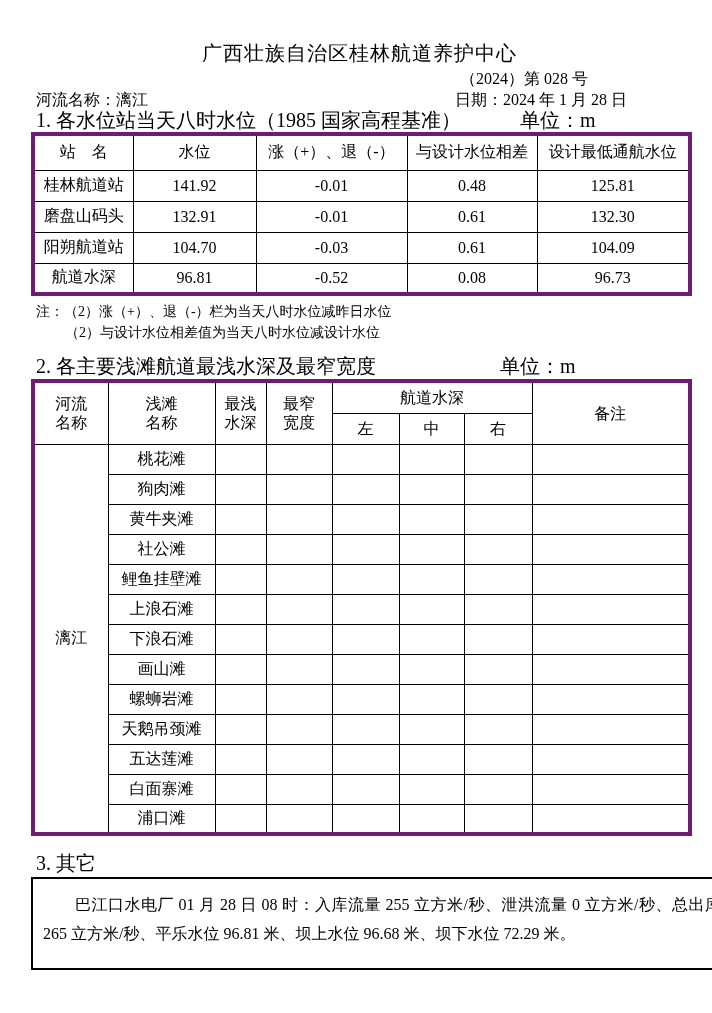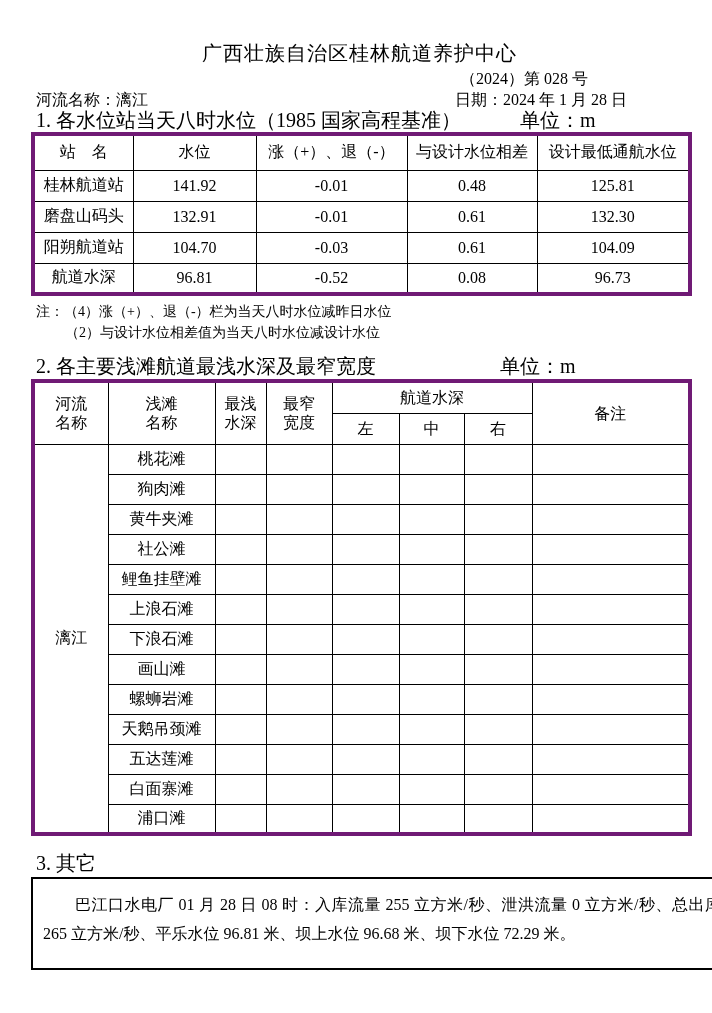--- a/index.html
+++ b/index.html
@@ -140,21 +140,21 @@
           <td>航道水深</td>
           <td>96.81</td>
           <td>-0.52</td>
           <td>0.08</td>
           <td>96.73</td>
         </tr>
       </tbody>
   </table>
 
   <div class="notes">
-    <div class="note-line">注：（4）涨（+）、退（-）栏为当天八时水位减昨日水位</div>
+    <div class="note-line">注：（2）涨（+）、退（-）栏为当天八时水位减昨日水位</div>
     <div class="note-line indent">（2）与设计水位相差值为当天八时水位减设计水位</div>
   </div>
 
   <div class="sec-heading-line sec2-line">
     <span class="sec-heading">2. 各主要浅滩航道最浅水深及最窄宽度</span>
     <span class="unit-label-2">单位：m</span>
   </div>
 
   <table class="t2 outer">
     <colgroup>

